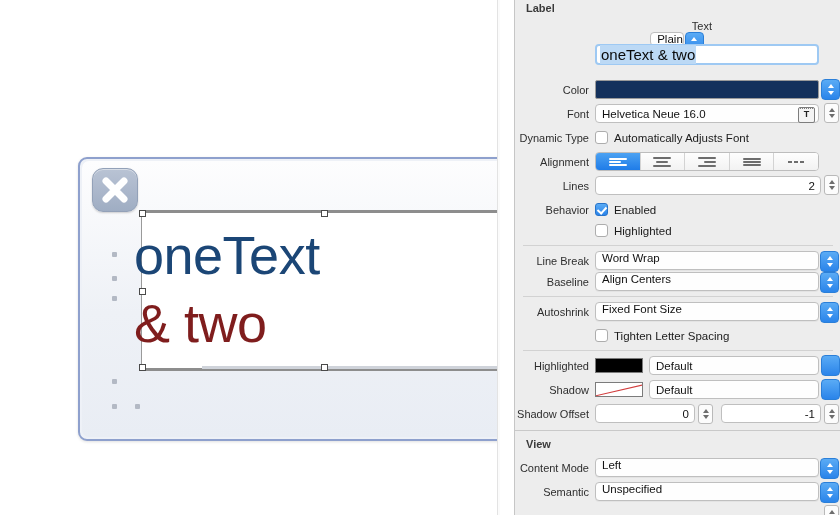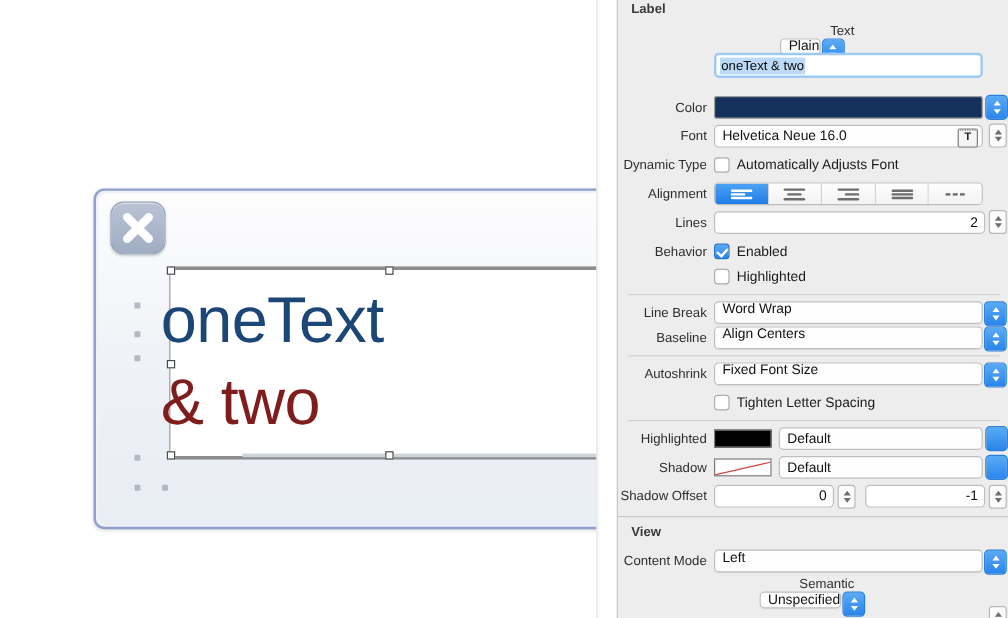--- a/index.html
+++ b/index.html
@@ -36,21 +36,21 @@
     border:1px solid #93a1b8;
     box-shadow:inset 0 1px 0 rgba(255,255,255,.45),0 1px 2px rgba(0,0,0,.18);
   }
   .close-btn svg{position:absolute;left:0;top:0;}
 
   
   .dot{position:absolute;width:5px;height:5px;background:#b3b9c4;border-radius:1px;}
 
   
   .label-widget{
-    position:absolute;left:61px;top:63px;width:365px;height:155px;
+    position:absolute;left:61px;top:51px;width:365px;height:155px;
     background:#ffffff;
     border-top:3px solid #8d8d8d;
     border-bottom:3px solid #8d8d8d;
     border-left:1px solid #9a9a9a;
   }
   .label-text{
     position:absolute;left:-8px;top:8px;width:420px;
     color:#1b4676;
     font-family:"Liberation Sans","DejaVu Sans",sans-serif;
     font-size:54px;line-height:68px;font-weight:400;
@@ -125,21 +125,21 @@
 
   
   .textfield-focus{
     position:relative;flex:1;height:21px;
     margin-right:22px;
     border:2px solid #9ec9f3;border-radius:4px;
     background:#ffffff;box-sizing:border-box;
     display:flex;align-items:center;padding-left:3px;
   }
   .sel-text{
-    background:#bcd9f5;color:#0a0a0a;font-size:11px;
+    background:#bcd9f5;color:#0a0a0a;font-size:15px;
     padding:1px 1px;
   }
 
   
   .swatch-wrap{position:relative;flex:1;display:flex;align-items:center;margin-right:22px;}
   .swatch-full{
     flex:1;height:19px;border:1px solid #9a9a9a;box-sizing:border-box;
     background:#14315c;border-radius:2px;
   }
   .swatch-sm{
@@ -454,21 +454,21 @@
     <div class="section-head" style="margin-top:5px;">View</div>
 
     <div class="row" style="margin-top:4px;">
       <div class="lbl">Content Mode</div>
       <div class="popup">
         <span>Left</span>
         <span class="arrow-btn"></span>
       </div>
     </div>
 
-    <div class="row" style="margin-top:3px;flex-direction:column;">
+    <div class="row" style="margin-top:3px;">
       <div class="lbl">Semantic</div>
       <div class="popup">
         <span>Unspecified</span>
         <span class="arrow-btn"></span>
       </div>
     </div>
 
     <div class="row" style="margin-top:3px;">
 
       <span class="stepper" style="right:2px;"></span>

